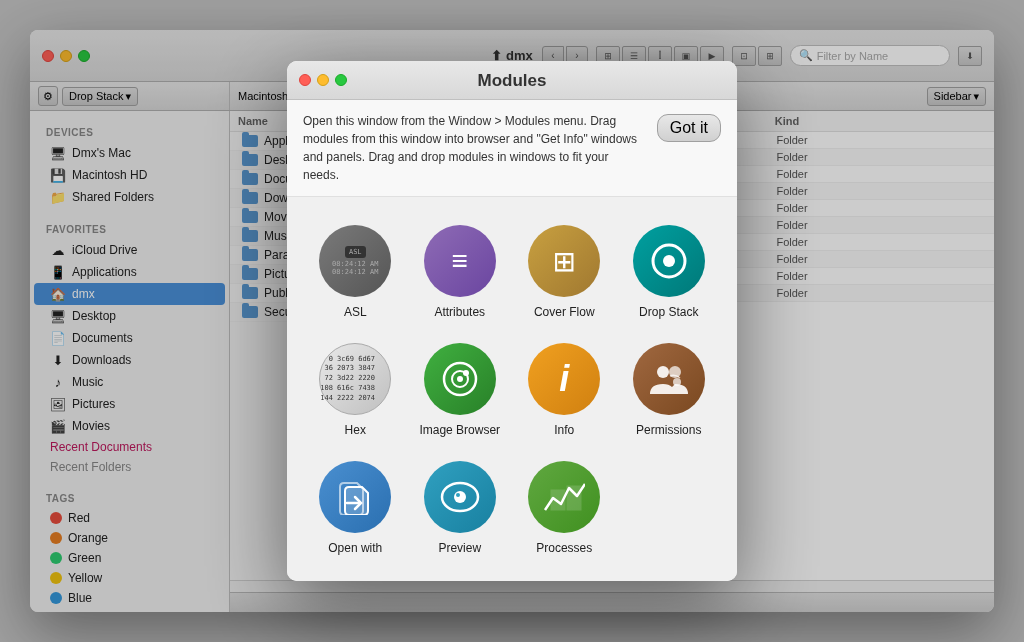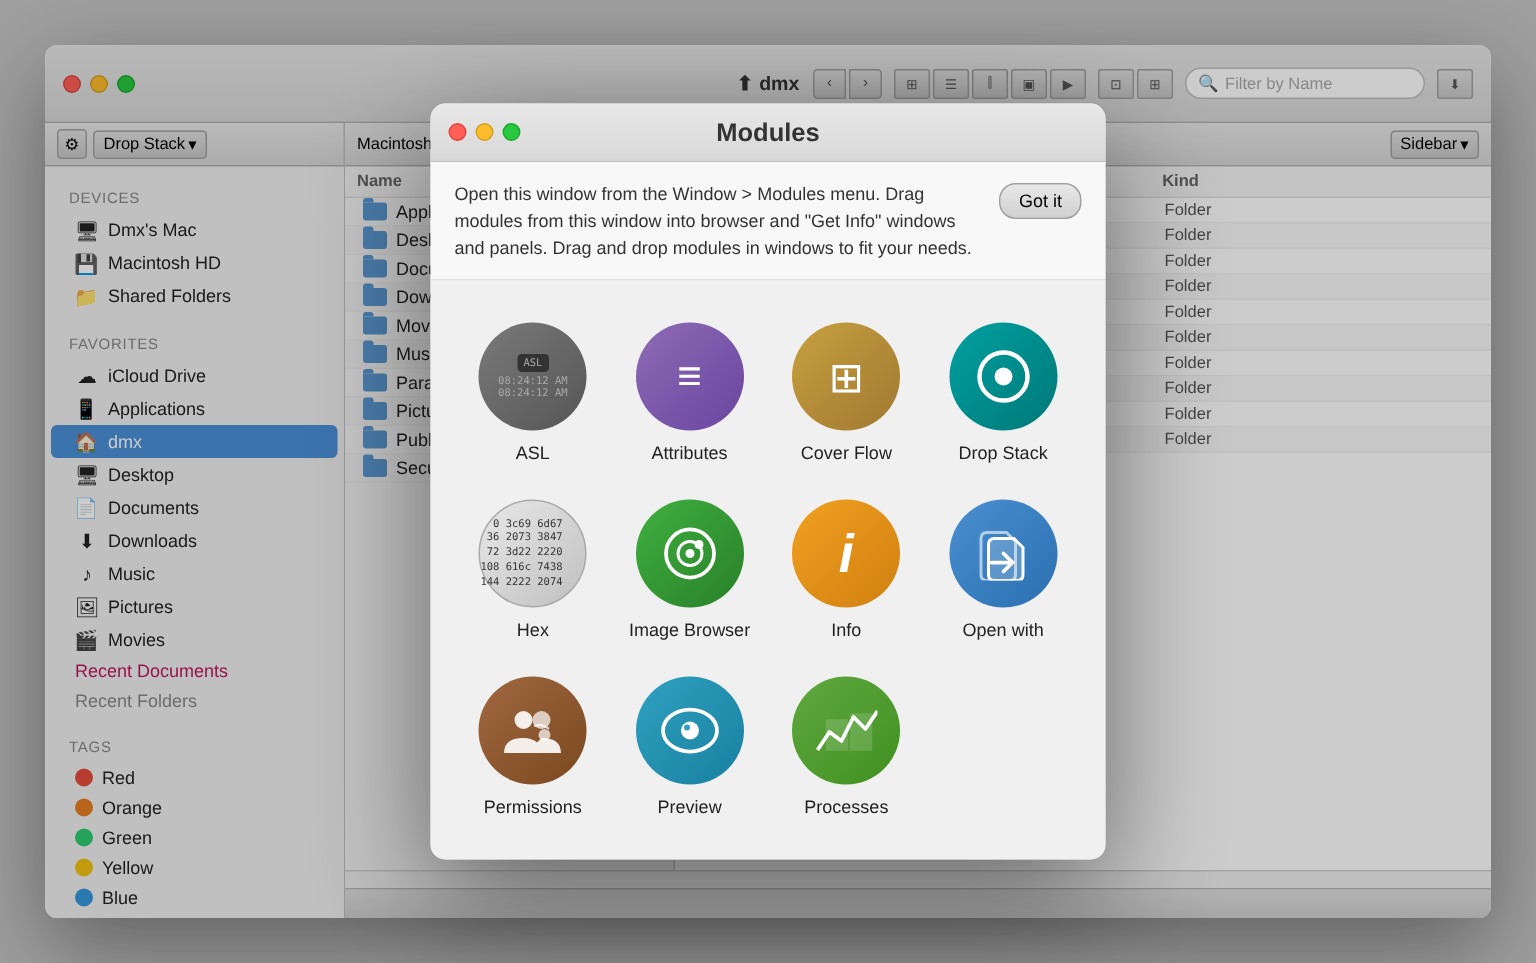--- a/index.html
+++ b/index.html
@@ -102,21 +102,21 @@
       background: #f0f0f0;
       border-right: 1px solid #c0c0c0;
       display: flex;
       flex-direction: column;
       overflow-y: auto;
       padding: 8px 0;
     }
 
     .sidebar-section-header {
       font-size: 10px;
-      font-weight: 400;
+      font-weight: 700;
       color: #888;
       padding: 8px 16px 4px;
       text-transform: uppercase;
       letter-spacing: 0.5px;
     }
 
     .sidebar-item {
       display: flex;
       align-items: center;
       gap: 6px;
@@ -238,21 +238,21 @@
       display: flex;
       align-items: flex-start;
       gap: 10px;
     }
 
     .got-it-btn {
       background: linear-gradient(to bottom, #e8e8e8, #d0d0d0);
       border: 1px solid #a0a0a0;
       border-radius: 11px;
       padding: 4px 12px;
-      font-size: 12px;
+      font-size: 16px;
       cursor: pointer;
       white-space: nowrap;
       flex-shrink: 0;
       align-self: flex-start;
       margin-top: 2px;
     }
 
     .modules-grid {
       display: grid;
       grid-template-columns: repeat(4, 1fr);
@@ -680,50 +680,50 @@
           </div>
           <span class="module-label">Image Browser</span>
         </div>
         <div class="module-item">
           <div>
             <div style="background:linear-gradient(135deg,#f0a020,#d08010);width:72px;height:72px;border-radius:50%;display:flex;align-items:center;justify-content:center;">
     <div style="color:white;font-size:36px;font-weight:bold;font-style:italic;">i</div>
   </div>
           </div>
           <span class="module-label">Info</span>
-        </div>
-        <div class="module-item">
-          <div>
-            <div style="background:linear-gradient(135deg,#4a8fd0,#2a6fb0);width:72px;height:72px;border-radius:50%;display:flex;align-items:center;justify-content:center;">
-    <svg width="40" height="36" viewBox="0 0 40 36">
-                <path d="M5 8 Q5 4 9 4 L22 4 L28 10 L28 32 Q28 36 24 36 L9 36 Q5 36 5 32 Z" fill="none" stroke="white" stroke-width="2" opacity="0.6"></path>
-                <path d="M10 12 Q10 8 14 8 L27 8 L33 14 L33 32 Q33 36 29 36 L14 36 Q10 36 10 32 Z" fill="rgba(255,255,255,0.2)" stroke="white" stroke-width="2"></path>
-                <path d="M20 18 L26 24 L20 30" fill="none" stroke="white" stroke-width="2.5" stroke-linecap="round"></path>
-                <line x1="12" y1="24" x2="25" y2="24" stroke="white" stroke-width="2.5" stroke-linecap="round"></line>
-              </svg>
-  </div>
-          </div>
-          <span class="module-label">Open with</span>
         </div>
         <div class="module-item">
           <div>
             <div style="background:linear-gradient(135deg,#a06840,#7a4820);width:72px;height:72px;border-radius:50%;display:flex;align-items:center;justify-content:center;">
     <svg width="42" height="38" viewBox="0 0 42 38">
                 <circle cx="15" cy="12" r="6" fill="white" opacity="0.9"></circle>
                 <circle cx="27" cy="12" r="6" fill="white" opacity="0.7"></circle>
                 <path d="M2 34 Q2 24 15 24 Q21 24 24 27 Q27 24 27 24 Q40 24 40 34" fill="white" opacity="0.9"></path>
                 <circle cx="29" cy="22" r="4" fill="white" opacity="0.7"></circle>
                 <path d="M22 16 L22 16 Q27 14 32 18" fill="none" stroke="white" stroke-width="1.5" opacity="0.7"></path>
               </svg>
   </div>
           </div>
           <span class="module-label">Permissions</span>
         </div>
         <div class="module-item">
           <div>
+            <div style="background:linear-gradient(135deg,#4a8fd0,#2a6fb0);width:72px;height:72px;border-radius:50%;display:flex;align-items:center;justify-content:center;">
+    <svg width="40" height="36" viewBox="0 0 40 36">
+                <path d="M5 8 Q5 4 9 4 L22 4 L28 10 L28 32 Q28 36 24 36 L9 36 Q5 36 5 32 Z" fill="none" stroke="white" stroke-width="2" opacity="0.6"></path>
+                <path d="M10 12 Q10 8 14 8 L27 8 L33 14 L33 32 Q33 36 29 36 L14 36 Q10 36 10 32 Z" fill="rgba(255,255,255,0.2)" stroke="white" stroke-width="2"></path>
+                <path d="M20 18 L26 24 L20 30" fill="none" stroke="white" stroke-width="2.5" stroke-linecap="round"></path>
+                <line x1="12" y1="24" x2="25" y2="24" stroke="white" stroke-width="2.5" stroke-linecap="round"></line>
+              </svg>
+  </div>
+          </div>
+          <span class="module-label">Open with</span>
+        </div>
+        <div class="module-item">
+          <div>
             <div style="background:linear-gradient(135deg,#30a0c0,#1880a0);width:72px;height:72px;border-radius:50%;display:flex;align-items:center;justify-content:center;">
     <svg width="42" height="38" viewBox="0 0 42 38">
                 <ellipse cx="21" cy="19" rx="18" ry="14" fill="none" stroke="white" stroke-width="2.5"></ellipse>
                 <circle cx="21" cy="19" r="6" fill="white"></circle>
                 <circle cx="19" cy="17" r="2" fill="rgba(48,160,192,1)"></circle>
               </svg>
   </div>
           </div>
           <span class="module-label">Preview</span>
         </div>

